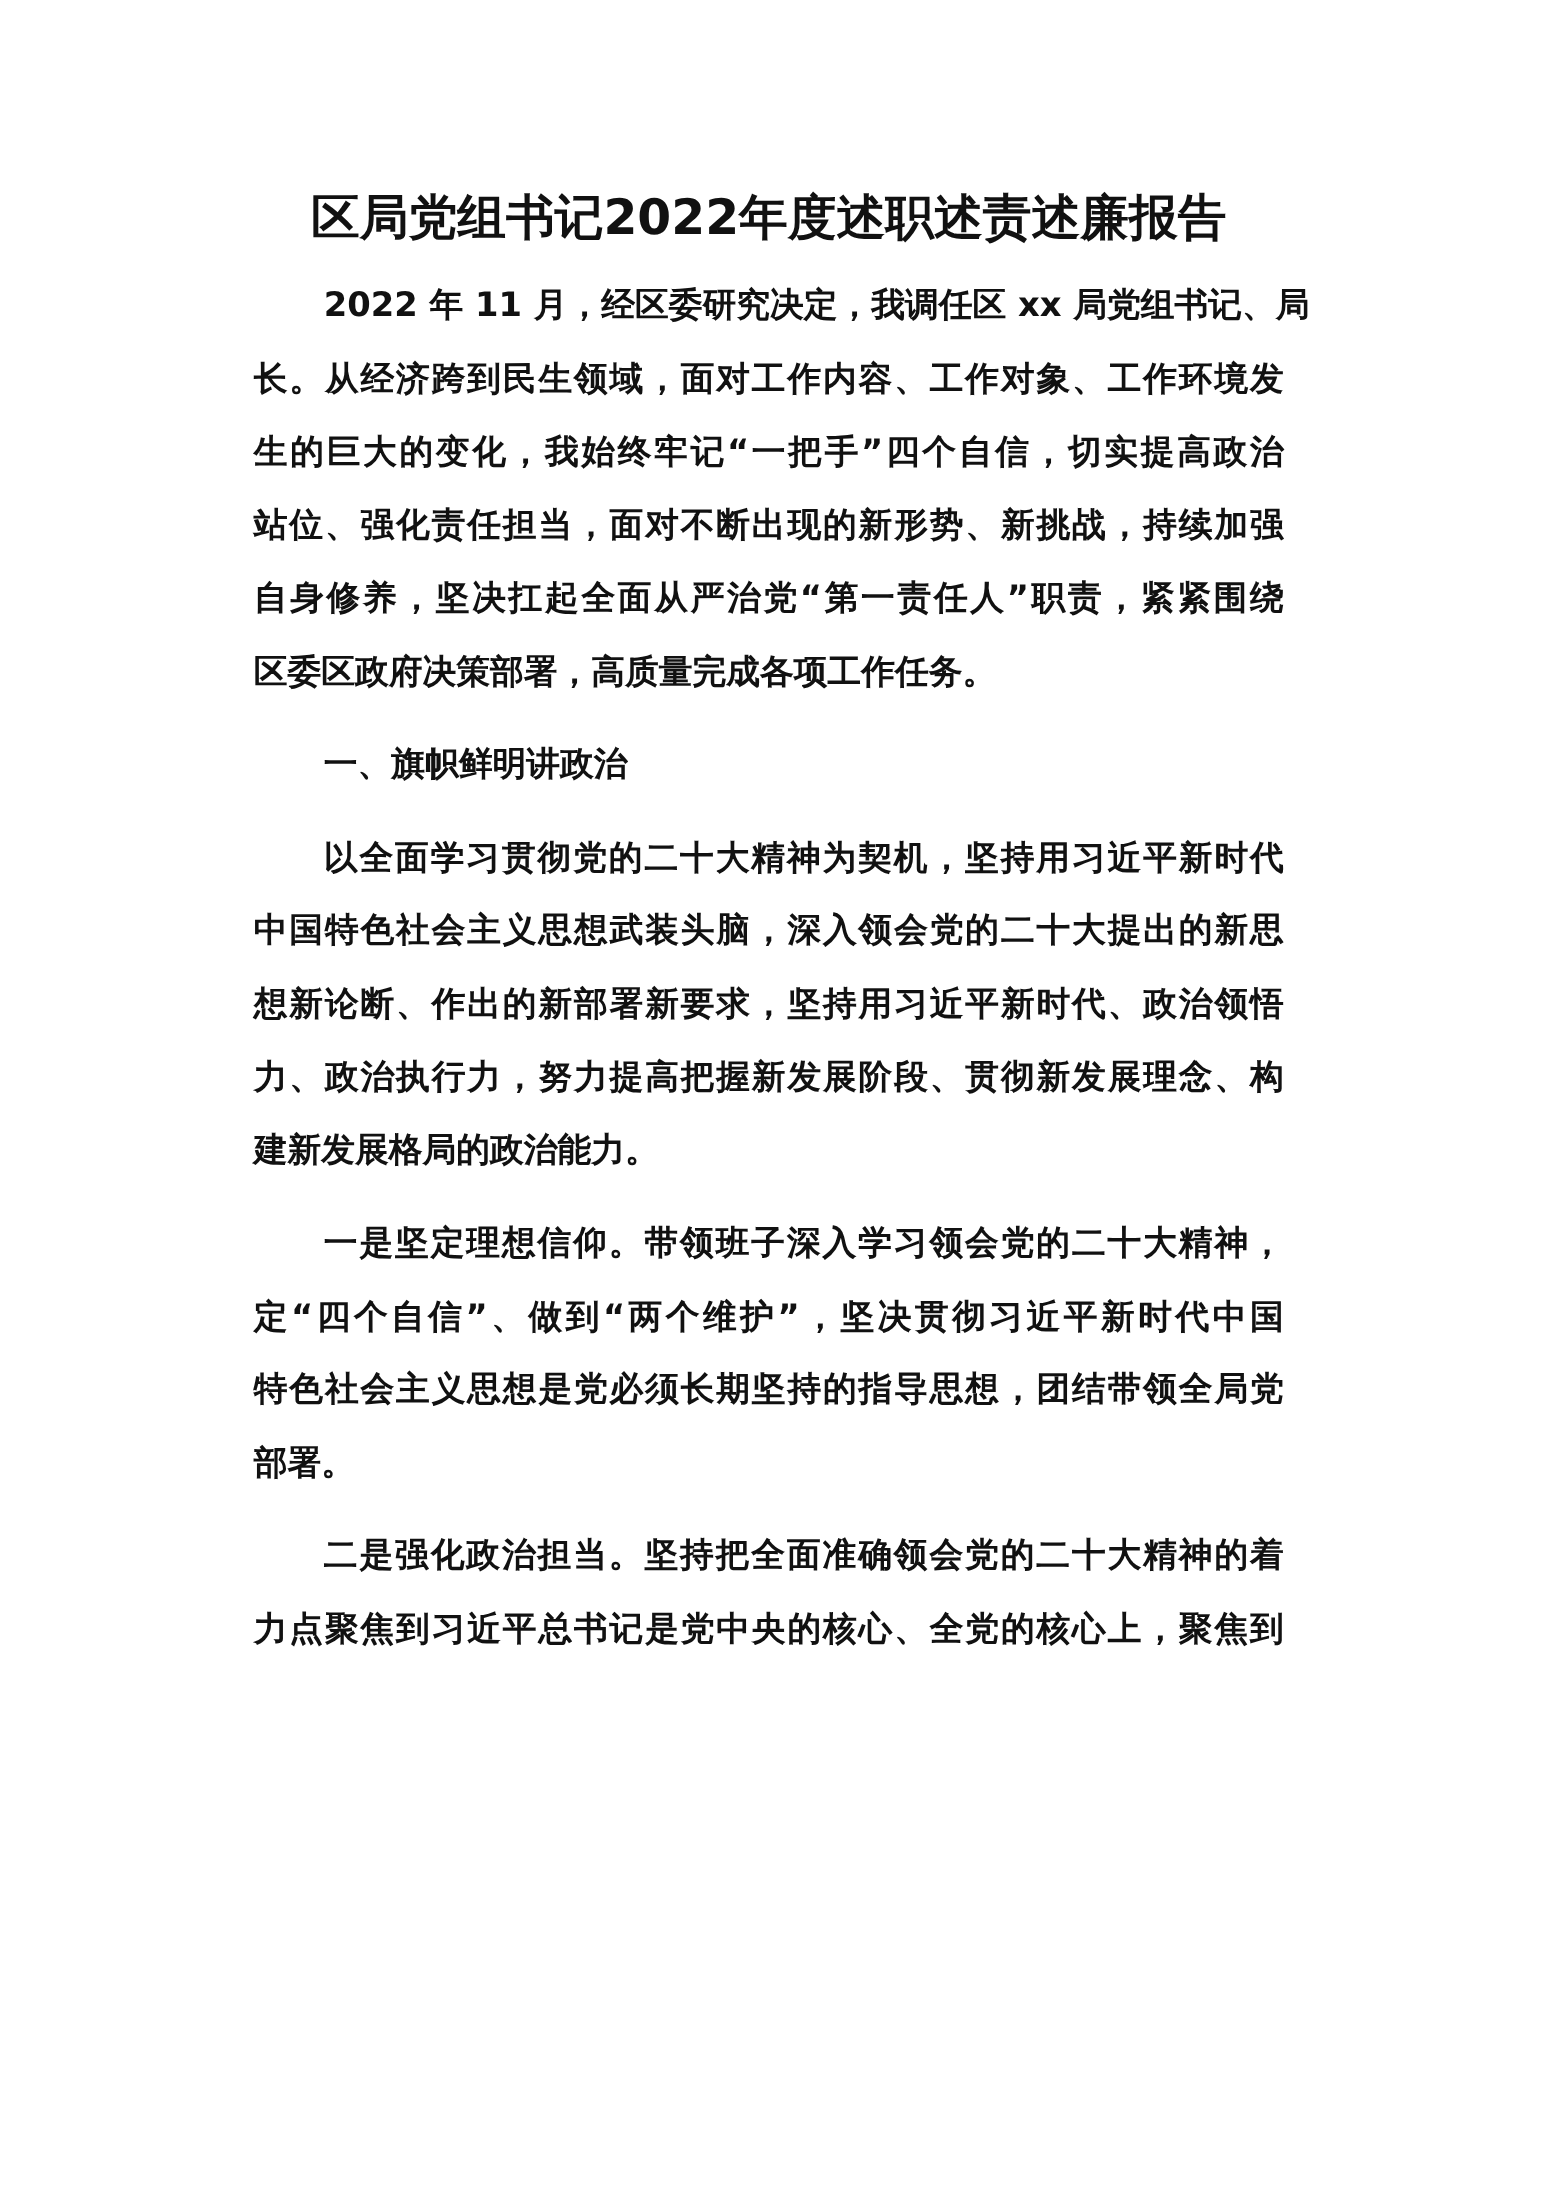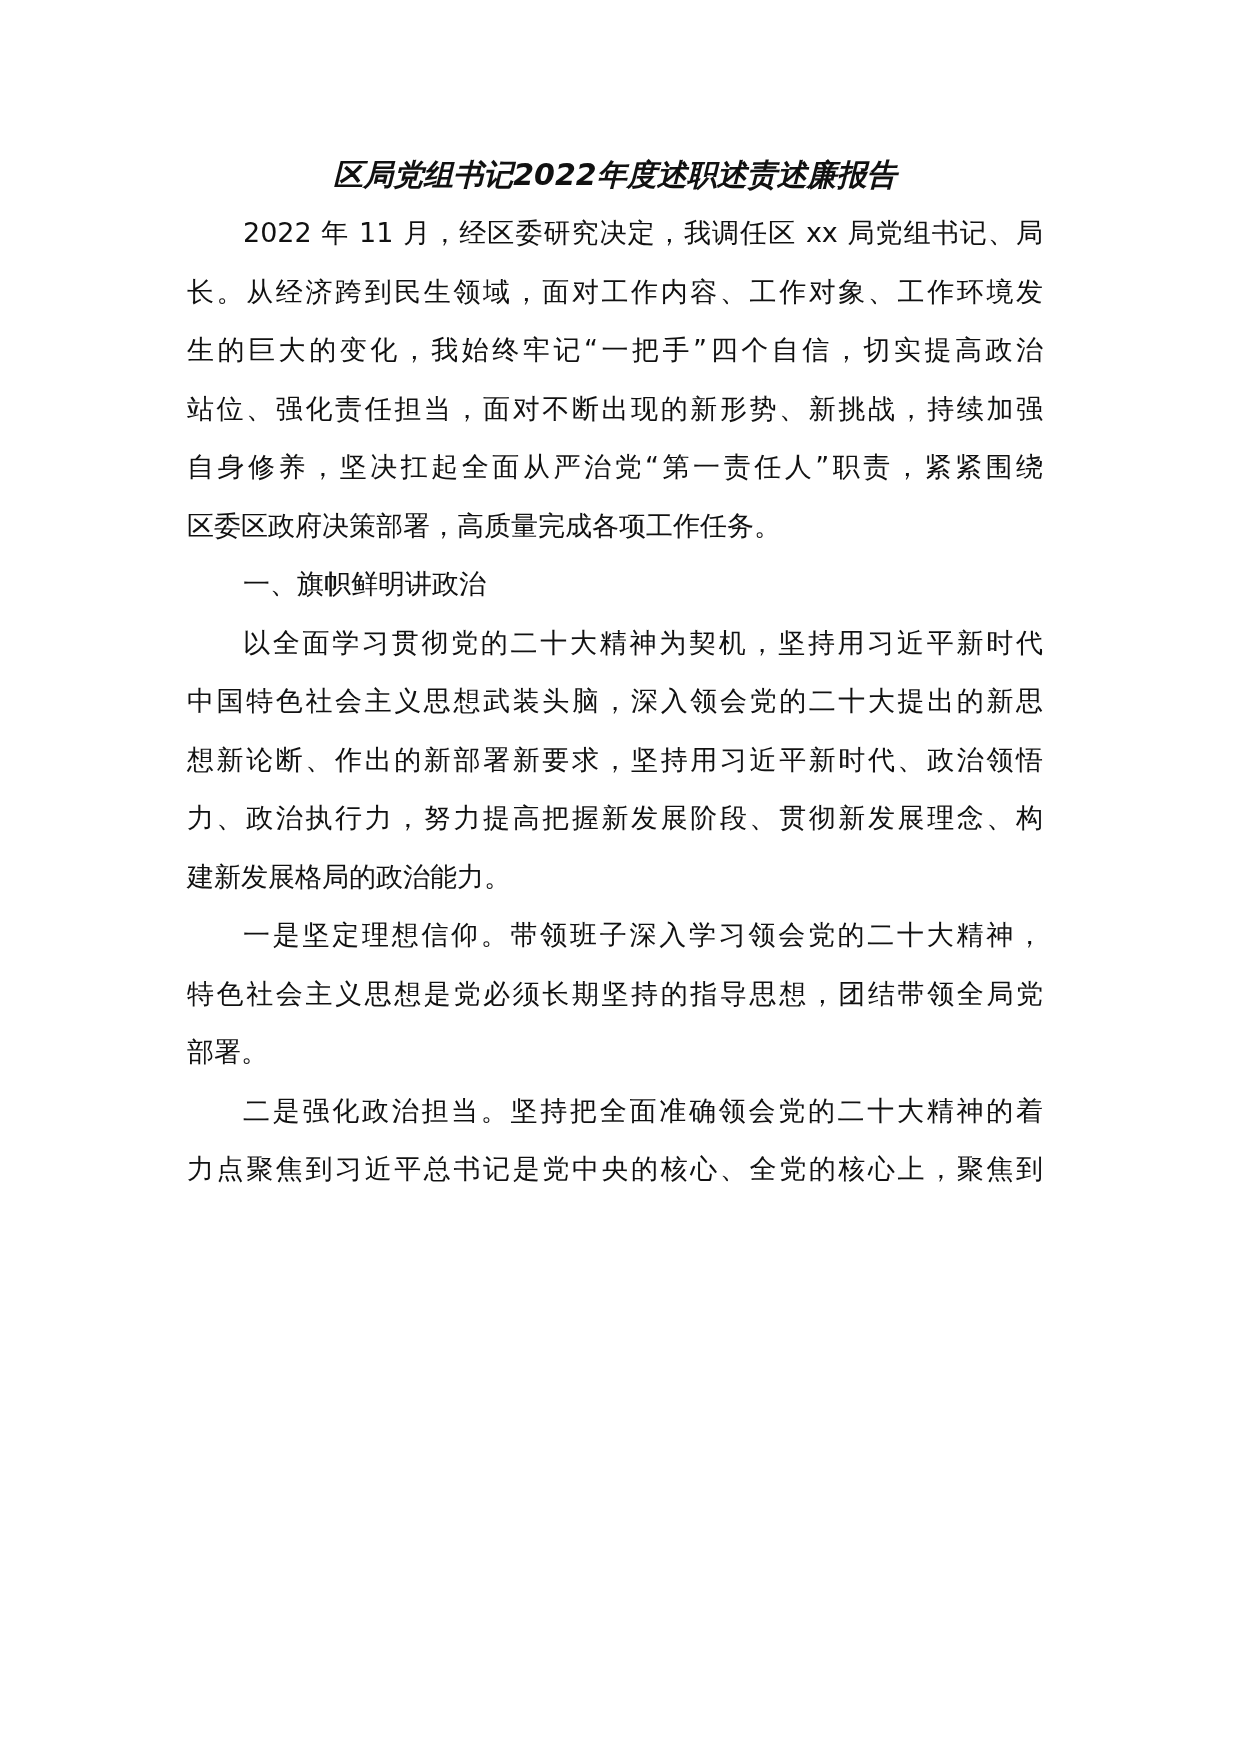--- a/index.html
+++ b/index.html
@@ -17,35 +17,35 @@
     }
     .page {
       position: absolute;
       left: 187px;
       top: 150px;
       width: 856px;
     }
     .title {
       text-align: center;
       font-weight: bold;
-      font-size: 30px;
+      font-size: 39px;
       line-height: 50px;
       height: 50px;
       margin: 0 0 4px 0;
       letter-spacing: 0px;
       white-space: nowrap;
-      font-style: italic;
     }
     .para {
       font-size: 27px;
       line-height: 58.5px;
-      margin: 0;
+      margin: 16px;
       text-align: justify;
       text-align-last: left;
       word-break: break-all;
+      font-weight: bold;
     }
     .para .ln {
       display: block;
       height: 58.5px;
       white-space: nowrap;
       text-align: justify;
       text-align-last: justify;
       overflow: visible;
     }
     .para .ln.last {
@@ -77,20 +77,21 @@
   <p class="para">
     <span class="ln indent">以全面学习贯彻党的二十大精神为契机，坚持用习近平新时代</span>
     <span class="ln">中国特色社会主义思想武装头脑，深入领会党的二十大提出的新思</span>
     <span class="ln">想新论断、作出的新部署新要求，坚持用习近平新时代、政治领悟</span>
     <span class="ln">力、政治执行力，努力提高把握新发展阶段、贯彻新发展理念、构</span>
     <span class="ln last">建新发展格局的政治能力。</span>
   </p>
 
   <p class="para">
     <span class="ln indent">一是坚定理想信仰。带领班子深入学习领会党的二十大精神，</span>
+    <span class="ln">定“四个自信”、做到“两个维护”，坚决贯彻习近平新时代中国</span>
     <span class="ln">特色社会主义思想是党必须长期坚持的指导思想，团结带领全局党</span>
     <span class="ln last">部署。</span>
   </p>
 
   <p class="para">
     <span class="ln indent">二是强化政治担当。坚持把全面准确领会党的二十大精神的着</span>
     <span class="ln">力点聚焦到习近平总书记是党中央的核心、全党的核心上，聚焦到</span>
   </p>
 </div>
 

